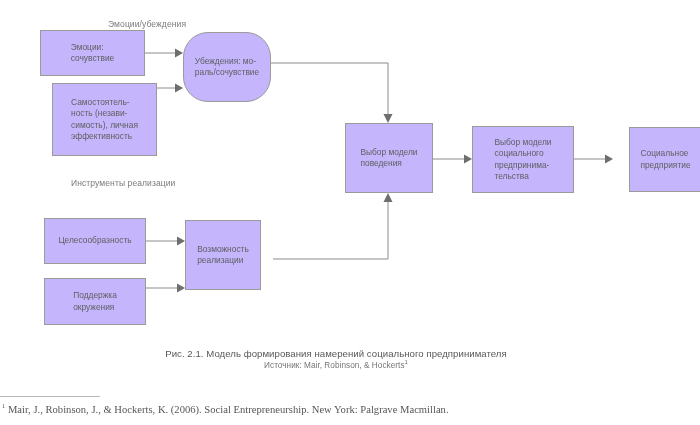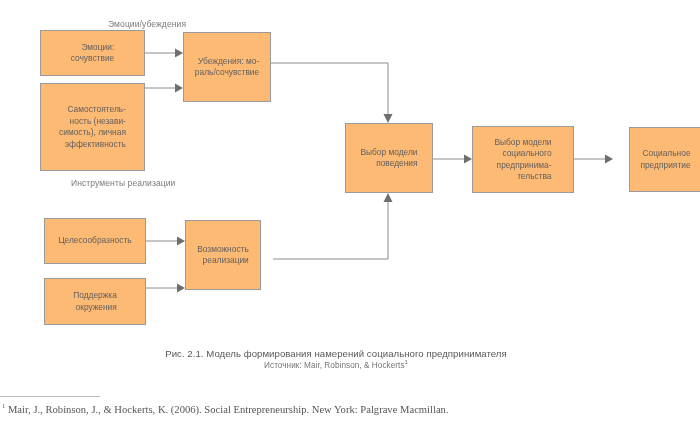--- a/index.html
+++ b/index.html
@@ -30,26 +30,26 @@
     color: #7b7b7b;
     letter-spacing: .1px;
     white-space: nowrap;
     line-height: 11px;
   }
 
   
   .box {
     position: absolute;
     box-sizing: border-box;
-    background: #fdba74;
+    background: #c4b5fd;
     border: 1px solid #9a9a9a;
     display: flex;
     align-items: center;
     justify-content: center;
-    text-align: right;
+    text-align: left;
     font-size: 8.4px;
     line-height: 11.5px;
     color: #5f5f5f;
     padding: 2px 4px;
     white-space: pre-line;
   }
 
   
   #wires {
     position: absolute;
@@ -168,26 +168,26 @@
     <g>
       <line x1="574" y1="159" x2="605" y2="159"></line>
       <polygon points="605,154.5 613,159 605,163.5"></polygon>
     </g>
 
   </svg>
 
   <div class="box" style="left:40px; top:30px; width:105px; height:46px;">Эмоции:
 сочувствие</div>
 
-  <div class="box" style="left:40px; top:83px; width:105px; height:88px;">Самостоятель-
+  <div class="box" style="left:52px; top:83px; width:105px; height:73px;">Самостоятель-
 ность (незави-
 симость), личная
 эффективность</div>
 
-  <div class="box" style="left:183px; top:32px; width:88px; height:70px;">Убеждения: мо-
+  <div class="box" style="left:183px; top:32px; width:88px; height:70px;border-radius:25px;">Убеждения: мо-
 раль/сочувствие</div>
 
   <div class="box" style="left:44px; top:218px; width:102px; height:46px;">Целесообразность</div>
 
   <div class="box" style="left:44px; top:278px; width:102px; height:47px;">Поддержка
 окружения</div>
 
   <div class="box" style="left:185px; top:220px; width:76px; height:70px;">Возможность
 реализации</div>
 

